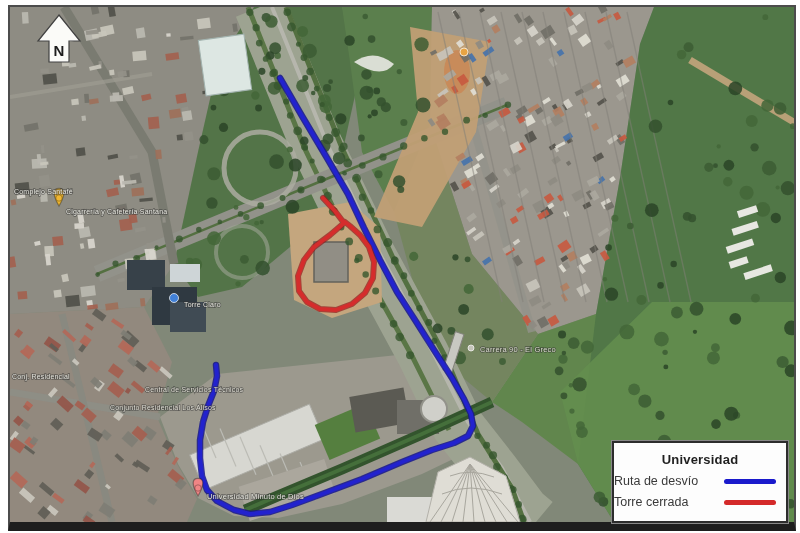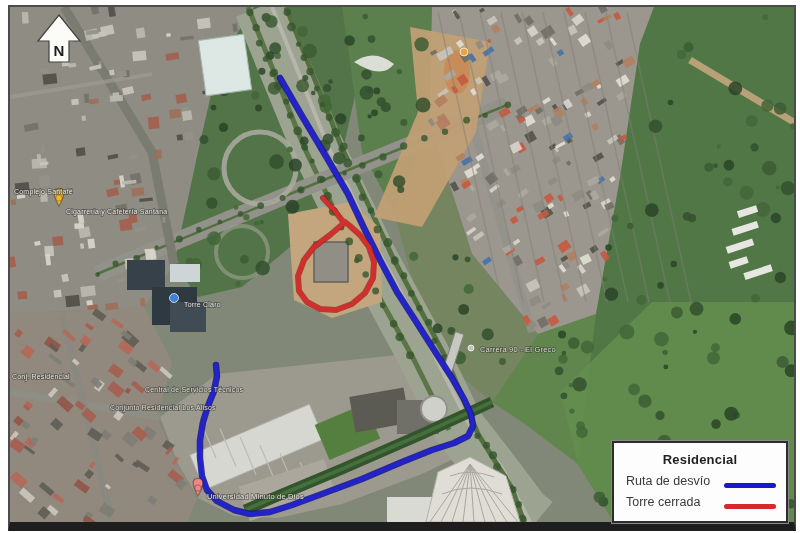--- a/index.html
+++ b/index.html
@@ -5,21 +5,21 @@
   html,body{margin:0;padding:0;background:#ffffff;}
   .stage{position:relative;width:800px;height:533px;background:#ffffff;overflow:hidden;
          font-family:"Liberation Sans",sans-serif;}
   .map-frame{position:absolute;left:8px;top:5px;width:784px;height:515px;
              border-top:2px solid #4c4c4c;border-left:2px solid #4c4c4c;border-right:2px solid #4c4c4c;
              border-bottom:9px solid #1e1e1e;box-sizing:content-box;background:#7c8473;}
   svg.map{display:block;filter:blur(0.45px);}
   .legend{position:absolute;left:612px;top:441px;width:172px;height:78px;background:#fdfdfd;
           border:2px solid #2d2d2d;z-index:6;box-shadow:0 0 0 1px #888;}
   .legend-title{text-align:center;font-weight:bold;font-size:13px;color:#1f1f1f;margin-top:9px;letter-spacing:.2px;}
-  .legend-row{display:flex;align-items:flex-end;justify-content:space-between;margin:7px 10px 0 12px;}
+  .legend-row{display:flex;align-items:center;justify-content:space-between;margin:7px 10px 0 0;}
   .legend-row:first-of-type{margin-top:10px;}
   .legend-label{font-size:12.5px;color:#3a3a3a;}
   .swatch{display:inline-block;width:52px;height:5px;border-radius:3px;}
 </style>
 </head>
 <body>
 
 <div class="stage">
   <div class="map-frame">
     <svg class="map" id="mapsvg" width="784" height="515" viewBox="8 5 784 515">
@@ -663,21 +663,21 @@
         <text x="143" y="390" font-size="7" fill="#dedcd2" font-family="&quot;Liberation Sans&quot;,sans-serif" style="paint-order:stroke;stroke:rgba(40,40,40,.55);stroke-width:1.6px;letter-spacing:.2px">Central de Servicios Técnicos</text>
         <text x="108" y="408" font-size="7" fill="#dedcd2" font-family="&quot;Liberation Sans&quot;,sans-serif" style="paint-order:stroke;stroke:rgba(40,40,40,.55);stroke-width:1.6px;letter-spacing:.2px">Conjunto Residencial Los Alisos</text>
         <text x="205" y="497" font-size="7.5" fill="#e6e6de" font-family="&quot;Liberation Sans&quot;,sans-serif" style="paint-order:stroke;stroke:rgba(40,40,40,.55);stroke-width:1.6px;letter-spacing:.2px">Universidad Minuto de Dios</text>
         <polygon points="57,13 78,39 67,39 67,60 47,60 47,39 36,39" fill="#fbfbf8" stroke="#3a3a3a" stroke-width="1.2"></polygon>
         <text x="57" y="54" font-size="15" font-weight="bold" fill="#141414" text-anchor="middle" font-family="&quot;Liberation Sans&quot;,sans-serif">N</text>
         <rect x="8" y="5" width="784" height="515" fill="#ffffff" opacity="0.04"></rect>
       </svg>
   </div>
 
   <div class="legend">
-    <div class="legend-title">Residencial</div>
+    <div class="legend-title">Universidad</div>
     <div class="legend-row">
       <span class="legend-label">Ruta de desvío</span>
       <span class="swatch" id="sw0" style="background: rgb(26, 26, 204);"></span>
     </div>
     <div class="legend-row">
       <span class="legend-label">Torre cerrada</span>
       <span class="swatch" id="sw1" style="background: rgb(212, 42, 42);"></span>
     </div>
   </div>
 </div>

